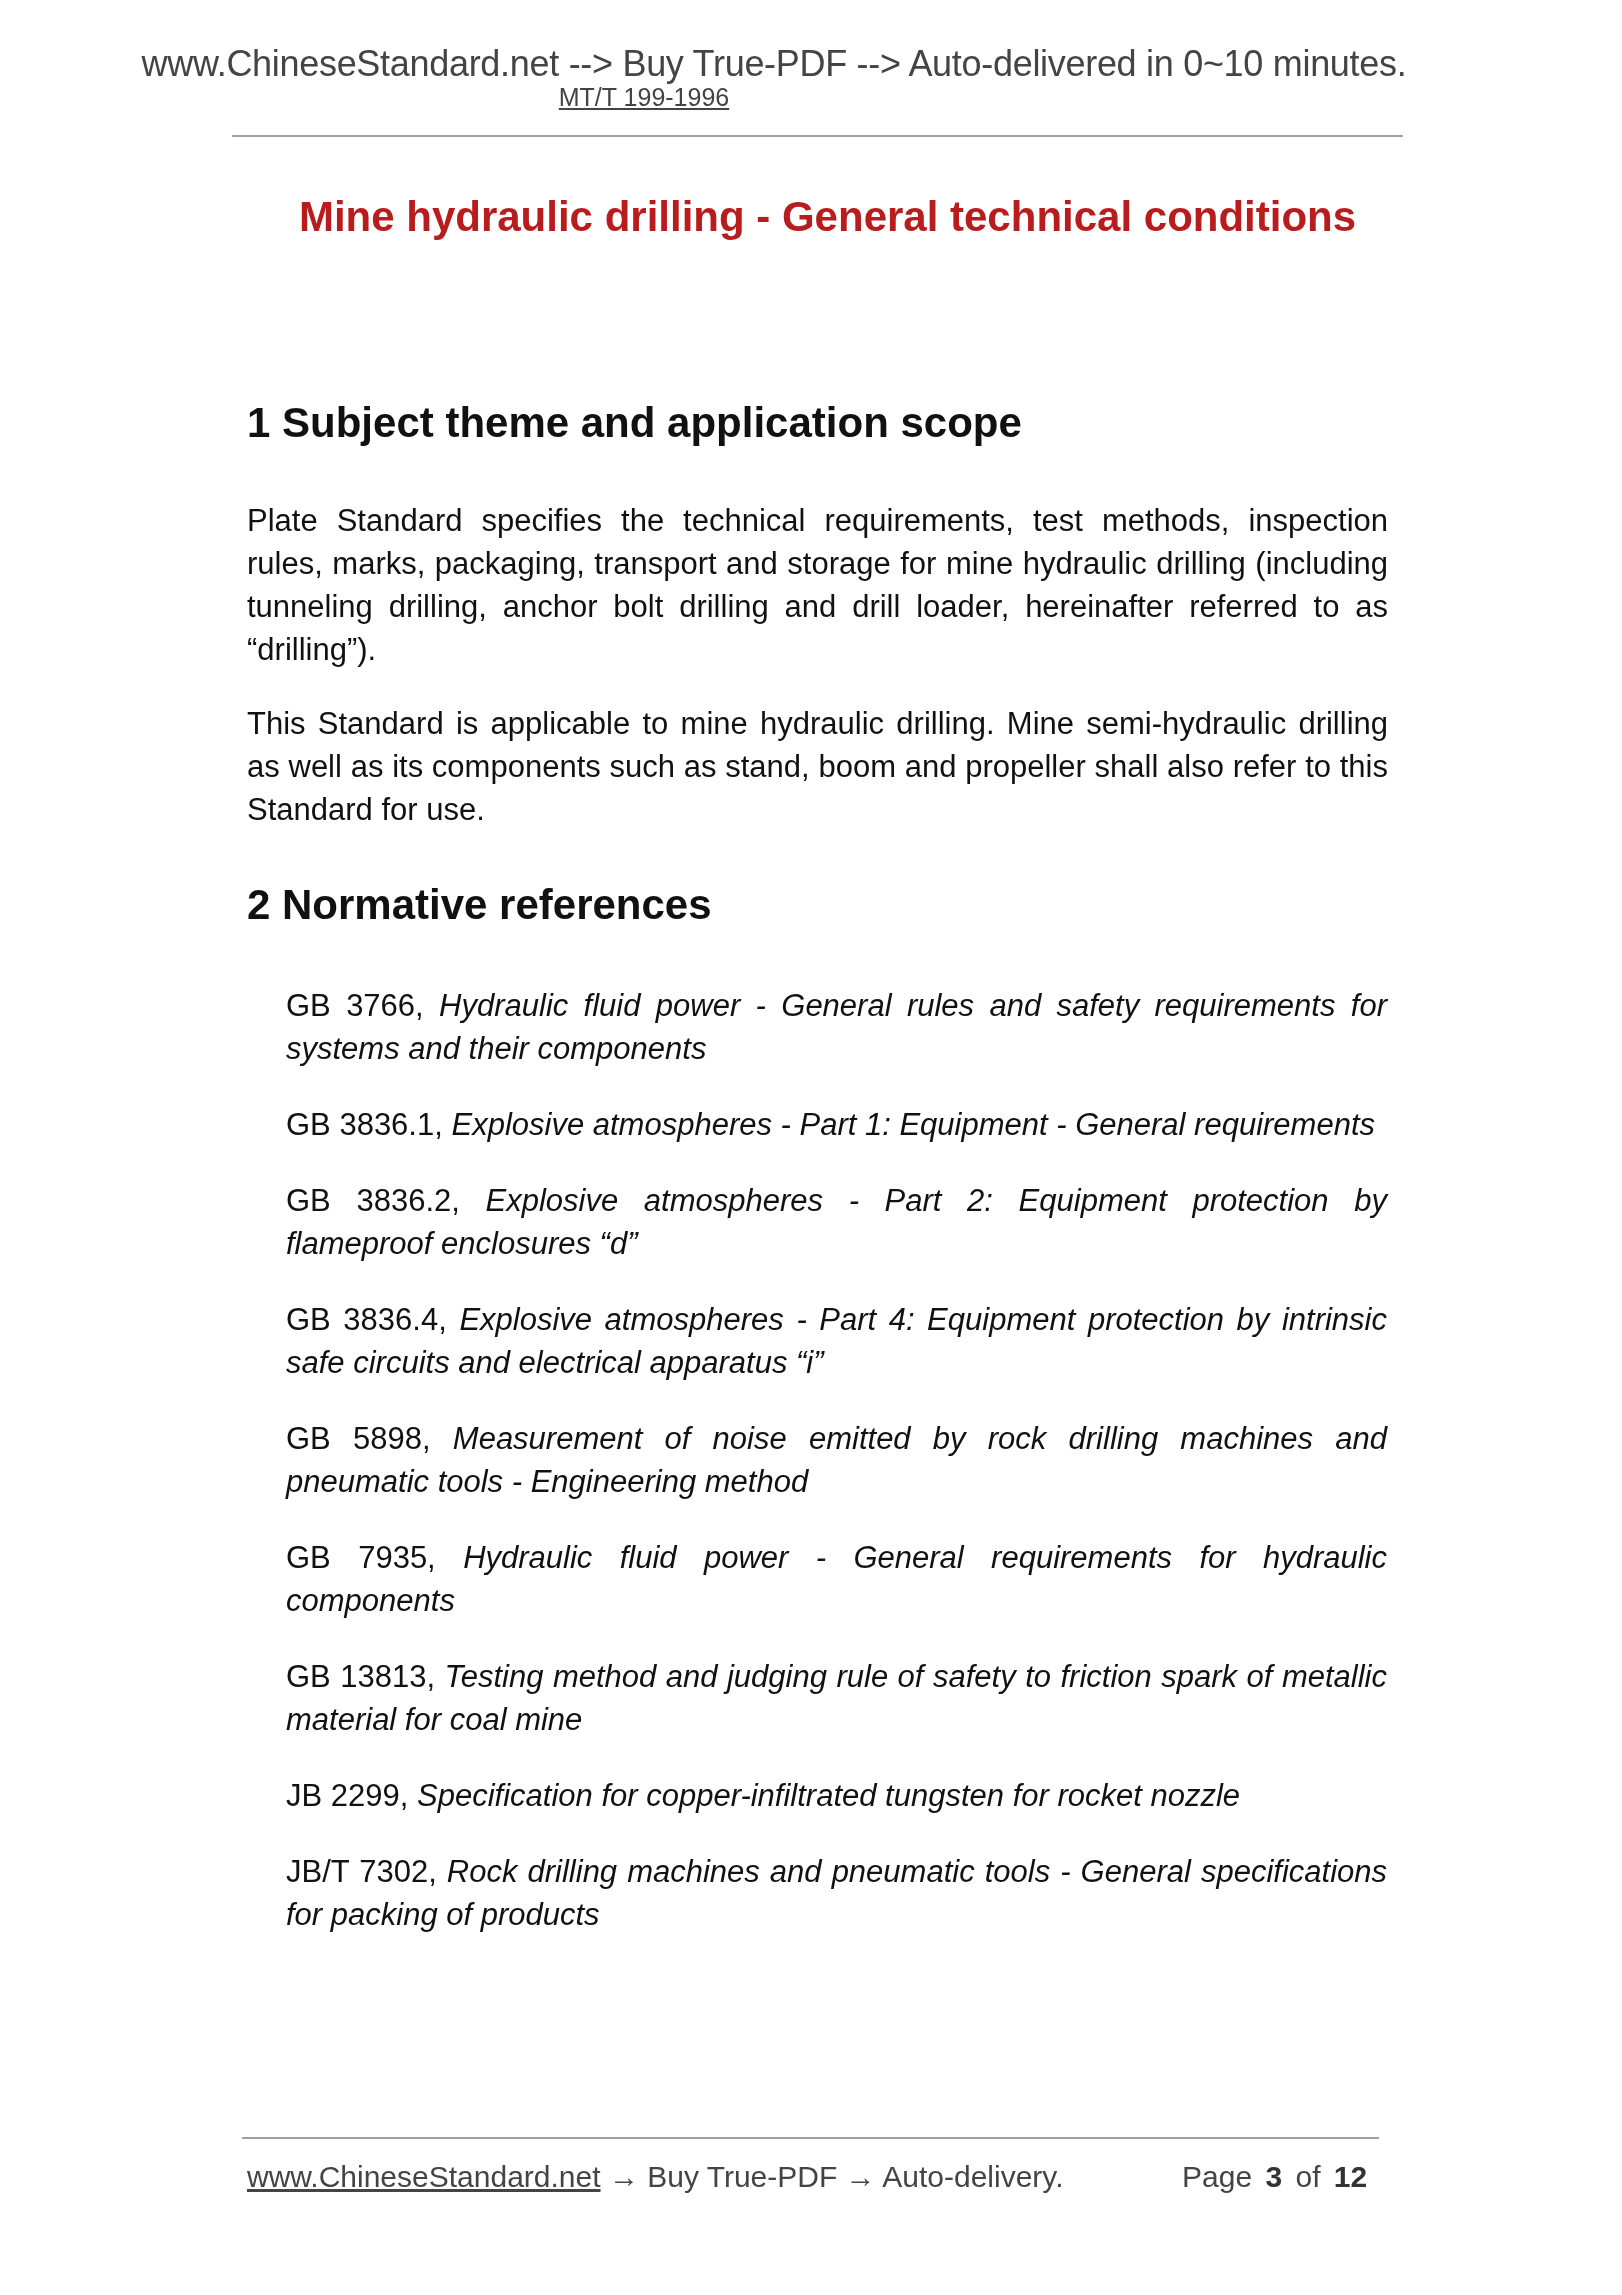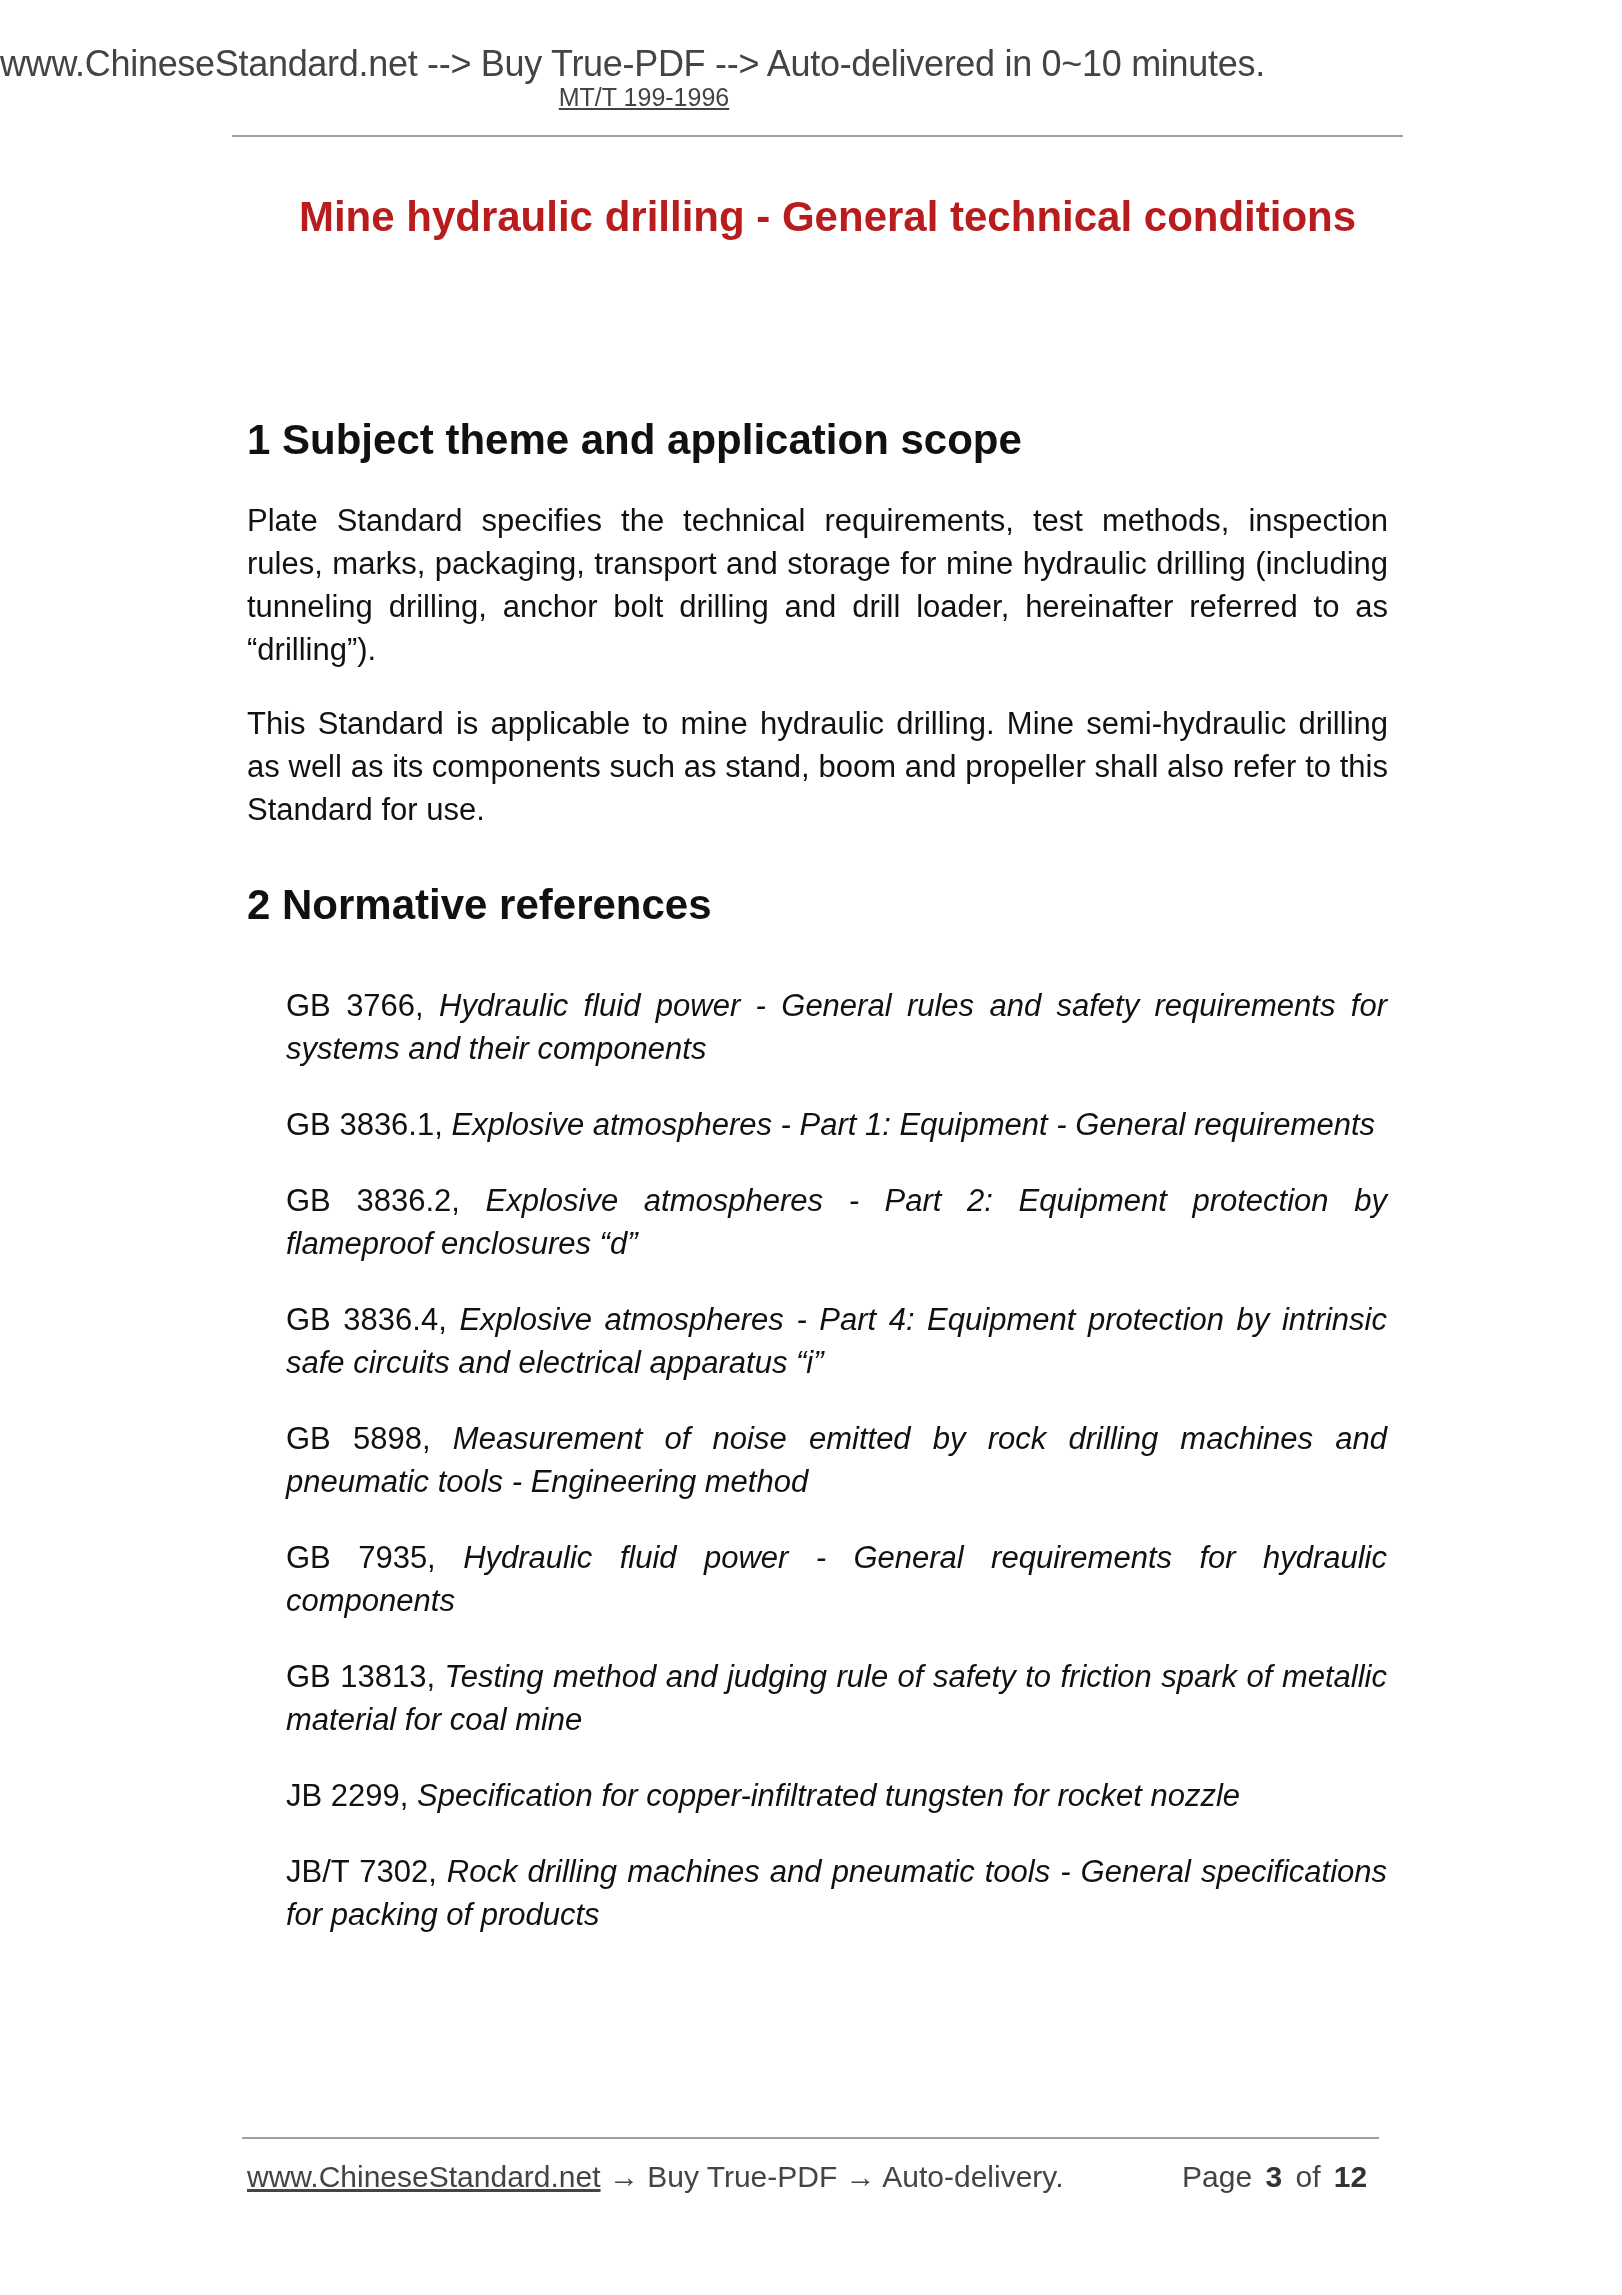--- a/index.html
+++ b/index.html
@@ -1,17 +1,17 @@
 <!DOCTYPE html>
 <html style="font-size:13.3px"><head>
 <meta charset="utf-8">
 <style>
   html, body { margin:0; padding:0; background:#ffffff; }
   body { width:1623px; height:2295px; position:relative; overflow:hidden; font-family:"Liberation Sans", sans-serif; color:#111; }
-  .hdr1 { position:absolute; top:43px; left:0; width:1548px; text-align:left; font-size:36px; color:#444; letter-spacing:-0.3px; }
+  .hdr1 { position:absolute; top:43px; left:0; width:1548px; text-align:center; font-size:36px; color:#444; letter-spacing:-0.3px; }
   .hdr2 { position:absolute; top:83px; left:0; width:1288px; text-align:center; font-size:25px; color:#444;text-decoration:underline; }
   .hdr-rule { position:absolute; top:135px; left:232px; width:1171px; height:1.7px; background:#a0a0a0; }
   .title { position:absolute; top:193px; left:0; width:1565px; text-align:center; font-size:42px; font-weight:bold; color:#b91c1c;margin-left:45px; }
   .content { position:absolute; left:247px; width:1141px; }
   h2.sec { margin:0; font-size:42px; font-weight:bold; color:#111; position:absolute; left:247px; }
   p.body { margin:0; font-size:31px; line-height:43px; text-align:justify; text-align-last:left; }
   .refs { position:absolute; left:286px; width:1101px; top:984px; }
   .ref { font-size:31px; line-height:43px; text-align:justify; margin:0 0 33px 0; }
   .ref i { font-style:italic; }
   .foot-rule { position:absolute; top:2137px; left:242px; width:1137px; height:1.7px; background:#a0a0a0; }
@@ -22,21 +22,21 @@
 </style>
 </head>
 <body>
 
 <div class="hdr1">www.ChineseStandard.net --&gt; Buy True-PDF --&gt; Auto-delivered in 0~10 minutes.</div>
 <div class="hdr2">MT/T 199-1996</div>
 <div class="hdr-rule"></div>
 
 <div class="title">Mine hydraulic drilling - General technical conditions</div>
 
-<h2 class="sec" style="top:399px;margin-top:17px;">1 Subject theme and application scope</h2>
+<h2 class="sec" style="top:399px;">1 Subject theme and application scope</h2>
 
 <div class="content" style="top:499px;">
   <p class="body">Plate Standard specifies the technical requirements, test methods, inspection rules, marks, packaging, transport and storage for mine hydraulic drilling (including tunneling drilling, anchor bolt drilling and drill loader, hereinafter referred to as “drilling”).</p>
 </div>
 <div class="content" style="top:702px;">
   <p class="body">This Standard is applicable to mine hydraulic drilling. Mine semi-hydraulic drilling as well as its components such as stand, boom and propeller shall also refer to this Standard for use.</p>
 </div>
 
 <h2 class="sec" style="top:881px;">2 Normative references</h2>
 

